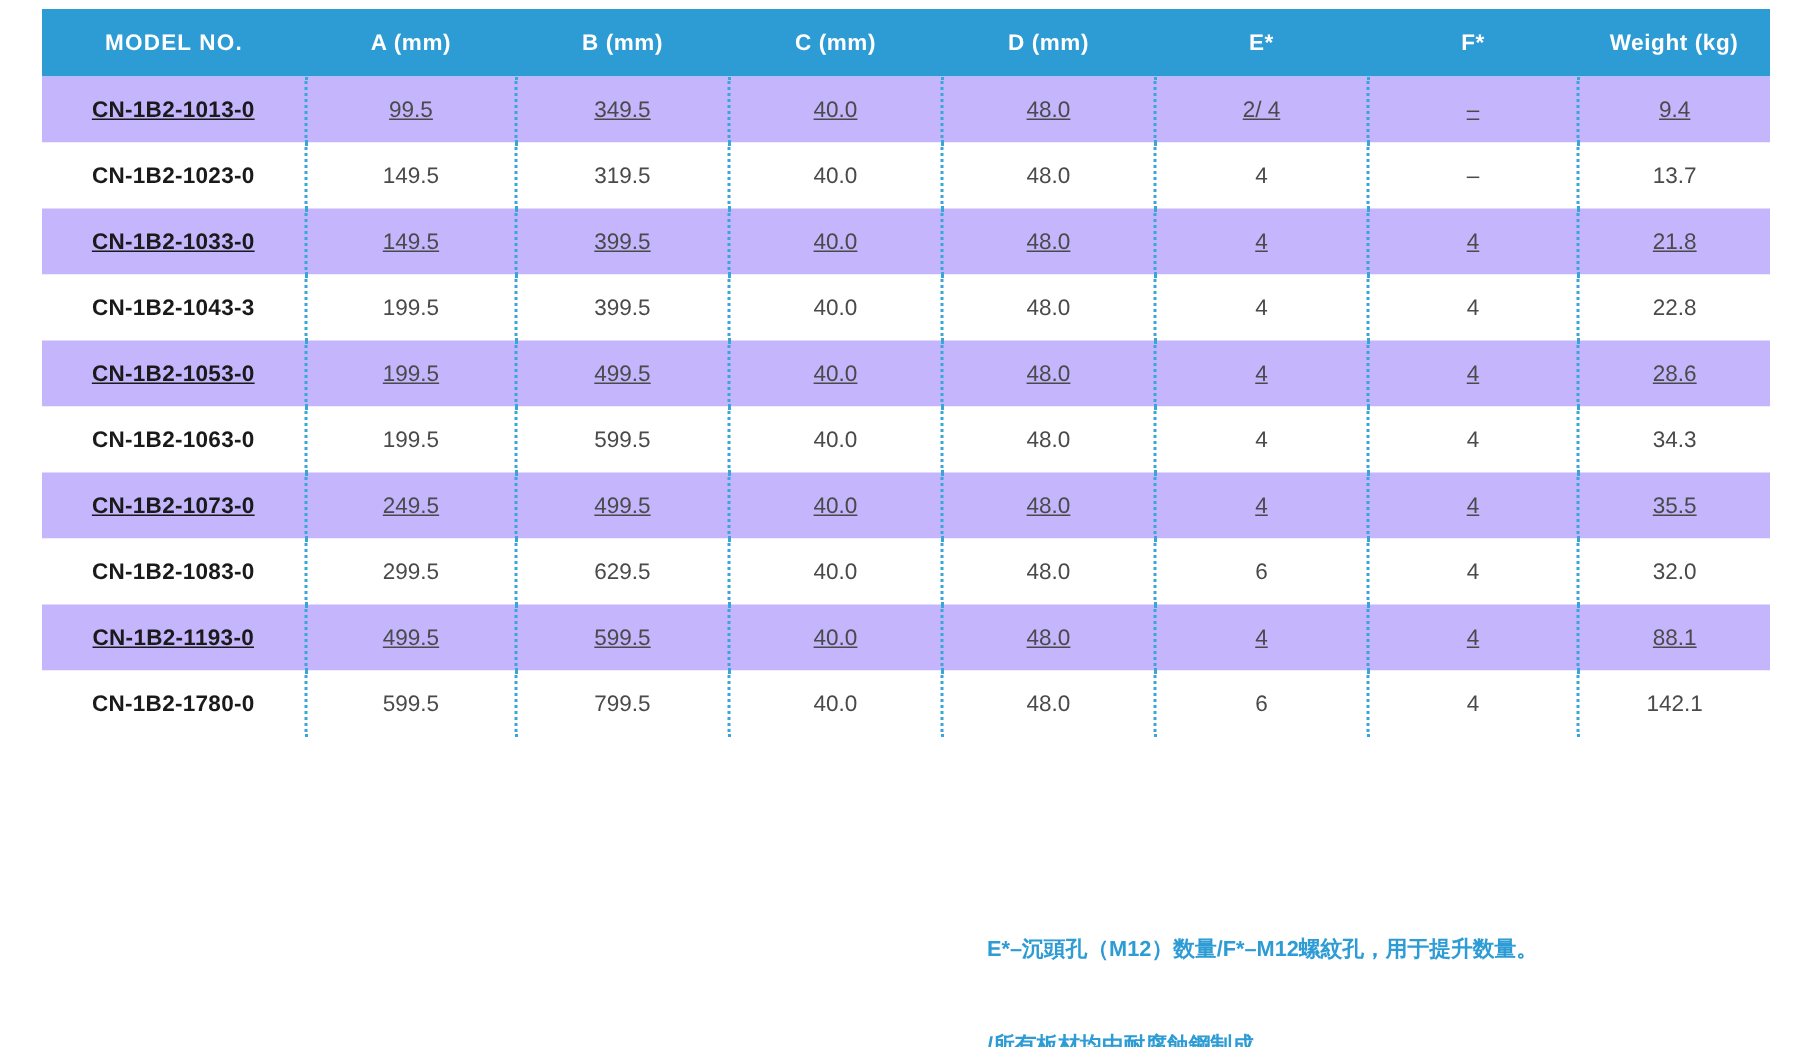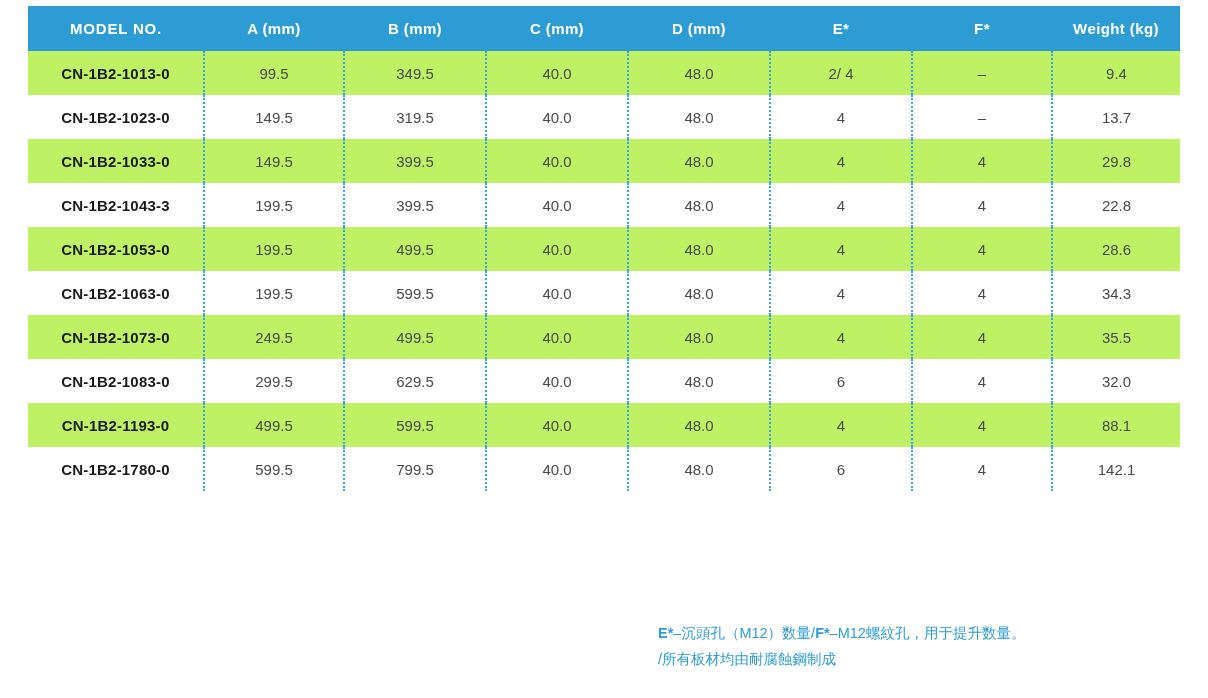--- a/index.html
+++ b/index.html
@@ -48,21 +48,22 @@
     font-size: 15px;
     color: #4a4a4a;
     padding: 0;
     border-right: 2px dotted #3aa5d9;
     background: #ffffff;
   }
   .spec-table tbody td:last-child {
     border-right: none;
   }
   .spec-table tbody tr.alt td {
-    background: #bef264;
+    background: #c4b5fd;
+    text-decoration: underline;
   }
   .spec-table tbody td.model {
     color: #1a1a1a;
     font-weight: bold;
     font-size: 15px;
     letter-spacing: 0.2px;
   }
   .col-model { width: 176px; }
   .col-a { width: 140px; }
   .col-b { width: 142px; }
@@ -76,21 +77,22 @@
     position: absolute;
     left: 658px;
     top: 620px;
     width: 530px;
     color: #2e9cd4;
     font-size: 14.5px;
     line-height: 26px;
     font-weight: bold;
   }
   .footnote .plain {
-    font-weight: normal;
+    font-weight: bold;
+    margin-top: 38px;
   }
 </style>
 </head>
 <body>
 
 <div class="page">
 
   <table class="spec-table">
     <colgroup>
       <col class="col-model">
@@ -136,21 +138,21 @@
         <td>13.7</td>
       </tr>
       <tr class="alt">
         <td class="model">CN-1B2-1033-0</td>
         <td>149.5</td>
         <td>399.5</td>
         <td>40.0</td>
         <td>48.0</td>
         <td>4</td>
         <td>4</td>
-        <td>29.8</td>
+        <td>21.8</td>
       </tr>
       <tr>
         <td class="model">CN-1B2-1043-3</td>
         <td>199.5</td>
         <td>399.5</td>
         <td>40.0</td>
         <td>48.0</td>
         <td>4</td>
         <td>4</td>
         <td>22.8</td>

